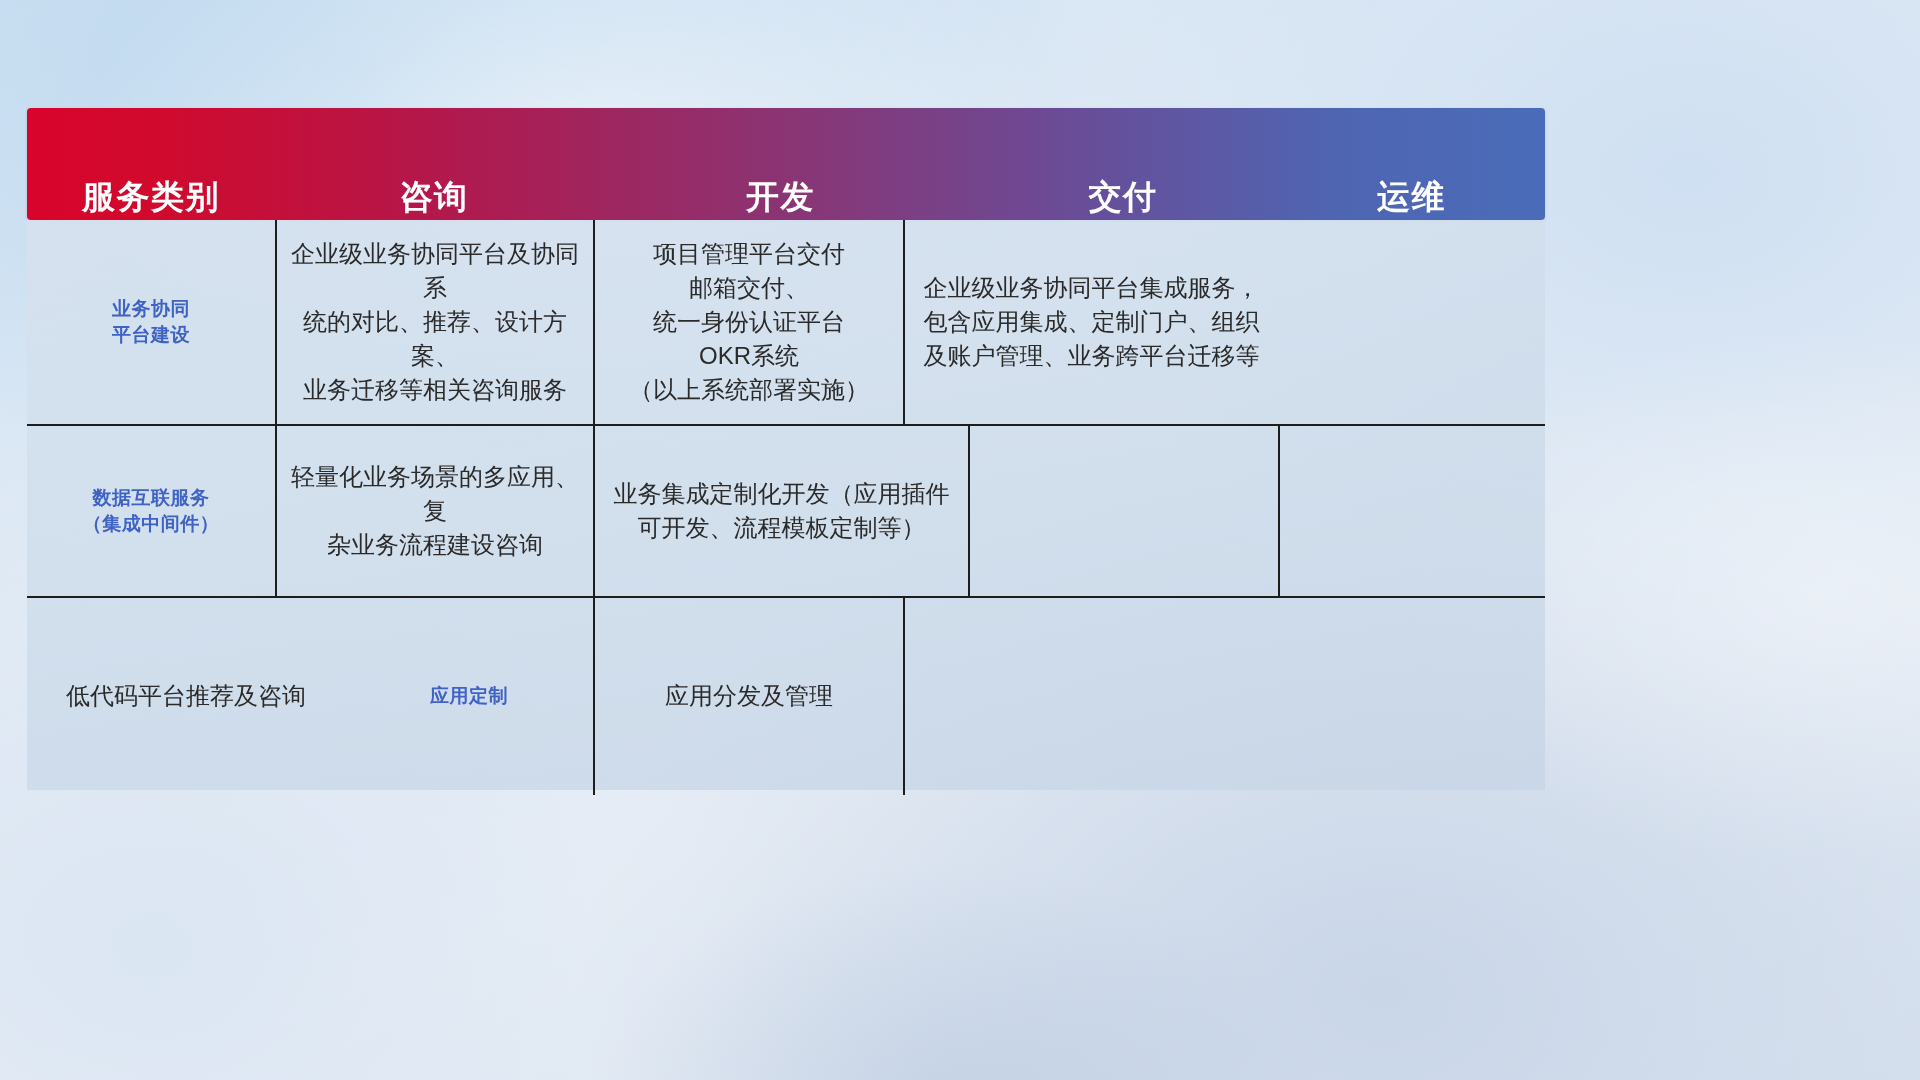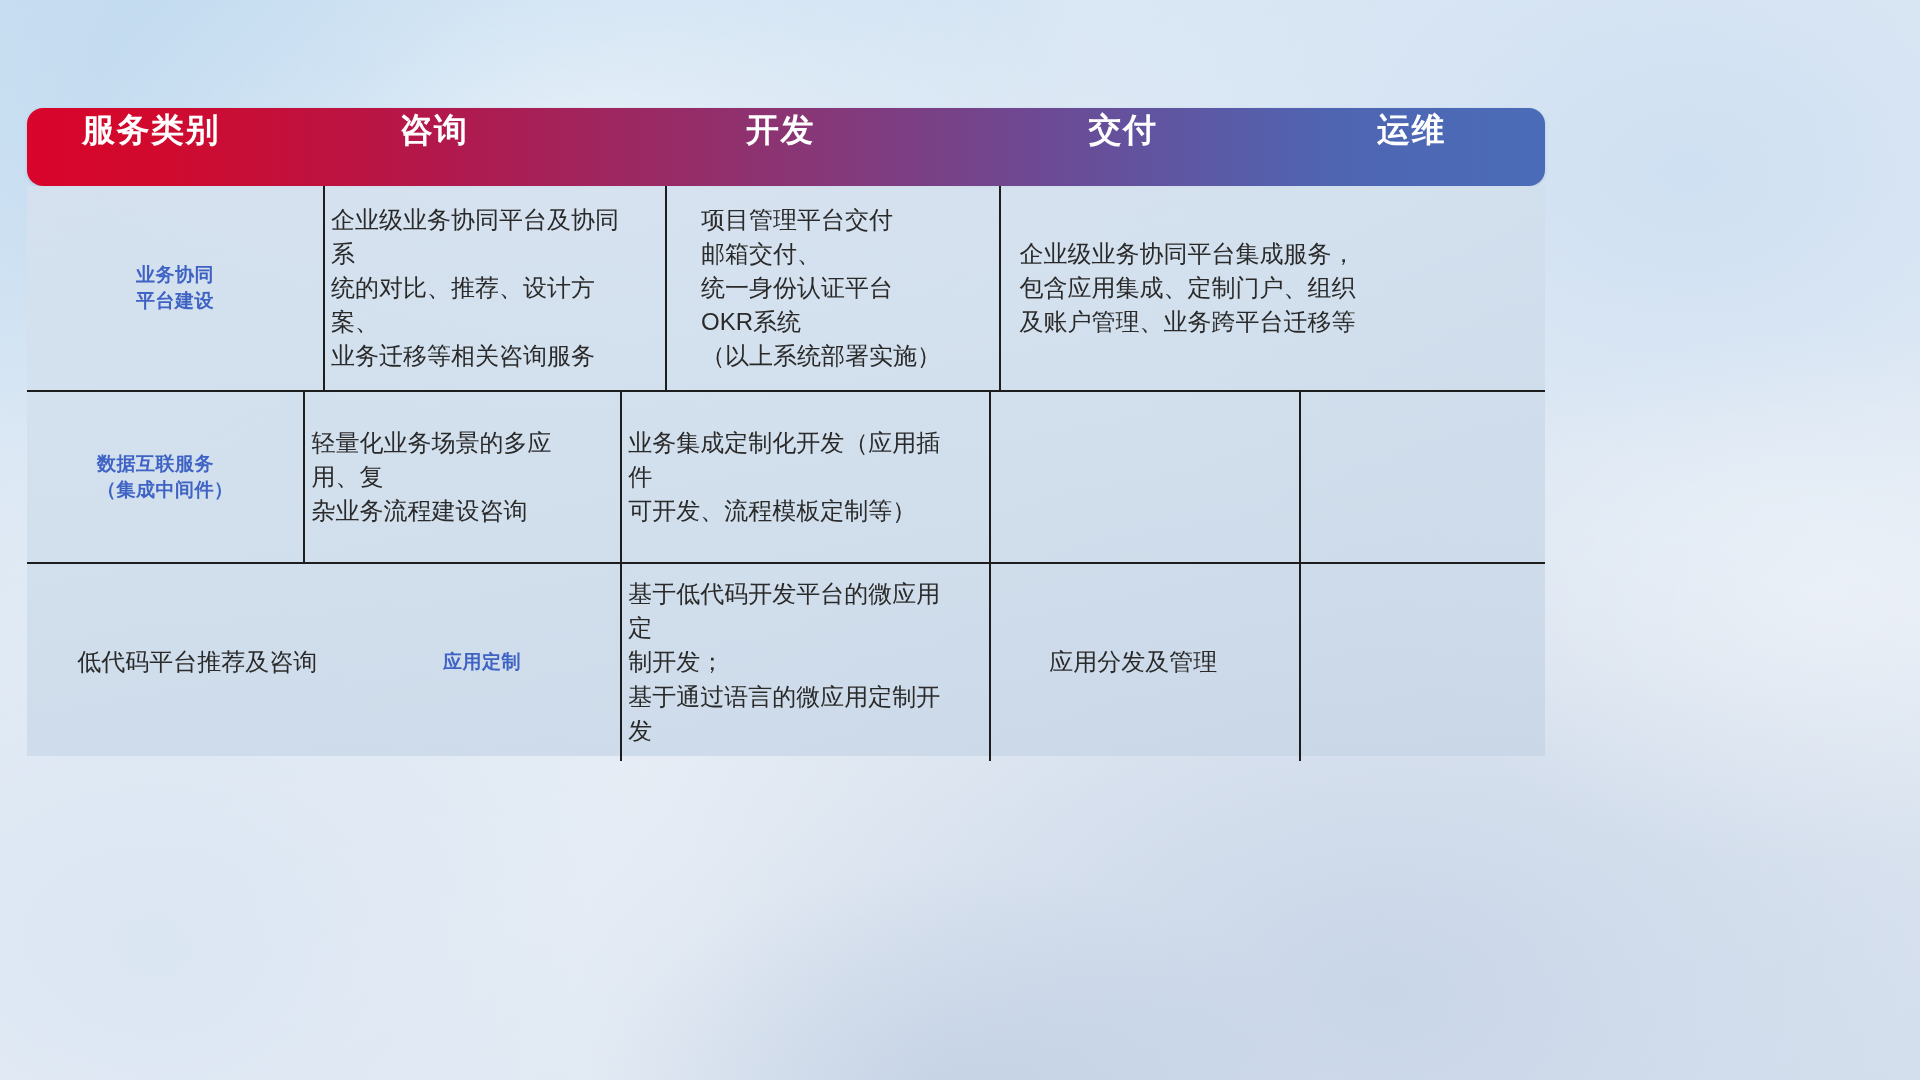--- a/index.html
+++ b/index.html
@@ -40,32 +40,32 @@
     position: absolute;
     left: 27px;
     top: 108px;
     width: 1518px;
     height: 668px;
   }
 
   
   .thead {
     position: relative;
-    height: 78px;
-    border-radius: 16px;
+    height: 112px;
+    border-radius: 4px;
     background: linear-gradient(90deg,
         #d9042b 0%,
         #d00a2e 9%,
         #b4174a 26%,
         #8e3270 48%,
         #6b4b96 68%,
         #4f65b2 86%,
         #4a6cb8 100%);
     display: flex;
-    align-items: flex-start;
+    align-items: flex-end;
     box-shadow: 0 1px 3px rgba(40,60,100,.18);
   }
   .th {
     color: #ffffff;
     font-size: 33px;
     font-weight: 700;
     text-align: center;
     letter-spacing: 1.5px;
     white-space: nowrap;
   }
@@ -90,23 +90,22 @@
 
   .td {
     box-sizing: border-box;
     display: flex;
     align-items: center;
     justify-content: center;
     padding: 8px 6px;
     font-size: 24px;
     line-height: 1.42;
     color: #2a2a2a;
-    text-align: left;
+    text-align: center;
     white-space: pre-line;
-    margin-left: 24px;
   }
   .td + .td { border-left: 2px solid #1d1d1d; }
 
   .cat {
     color: #3f63c4;
     font-weight: 700;
     font-size: 19px;
     line-height: 1.38;
     letter-spacing: .5px;
     border-left: none !important;
@@ -164,21 +163,18 @@
 杂业务流程建设咨询</div>
       <div class="td c2">业务集成定制化开发（应用插件
 可开发、流程模板定制等）</div>
       <div class="td c3"></div>
       <div class="td c4"></div>
     </div>
 
     <div class="trow r2">
       <div class="td c1">低代码平台推荐及咨询</div>
       <div class="td cat c0">应用定制</div>
-      <div class="td c2">基于低代码开发平台的微应用定
-制开发；
-基于通过语言的微应用定制开发</div>
       <div class="td c3">应用分发及管理</div>
       <div class="td c4"></div>
     </div>
 
   </div>
 </div>
 
 </body></html>

